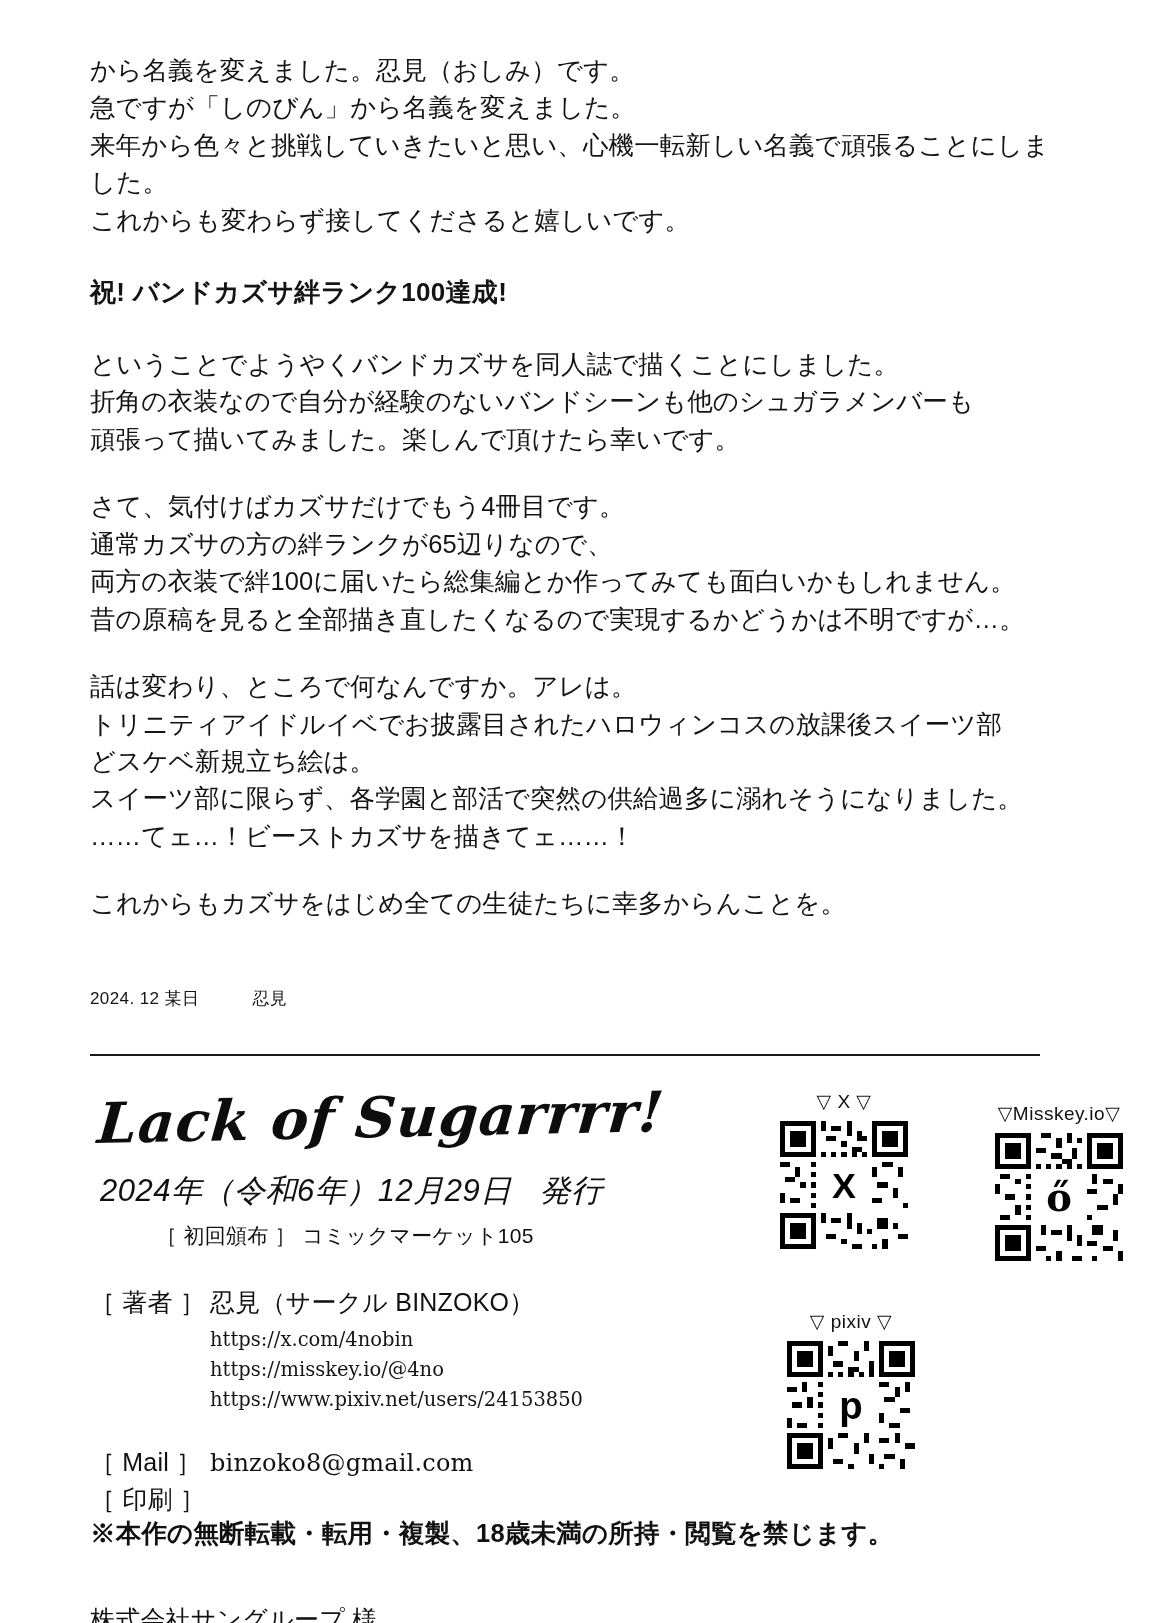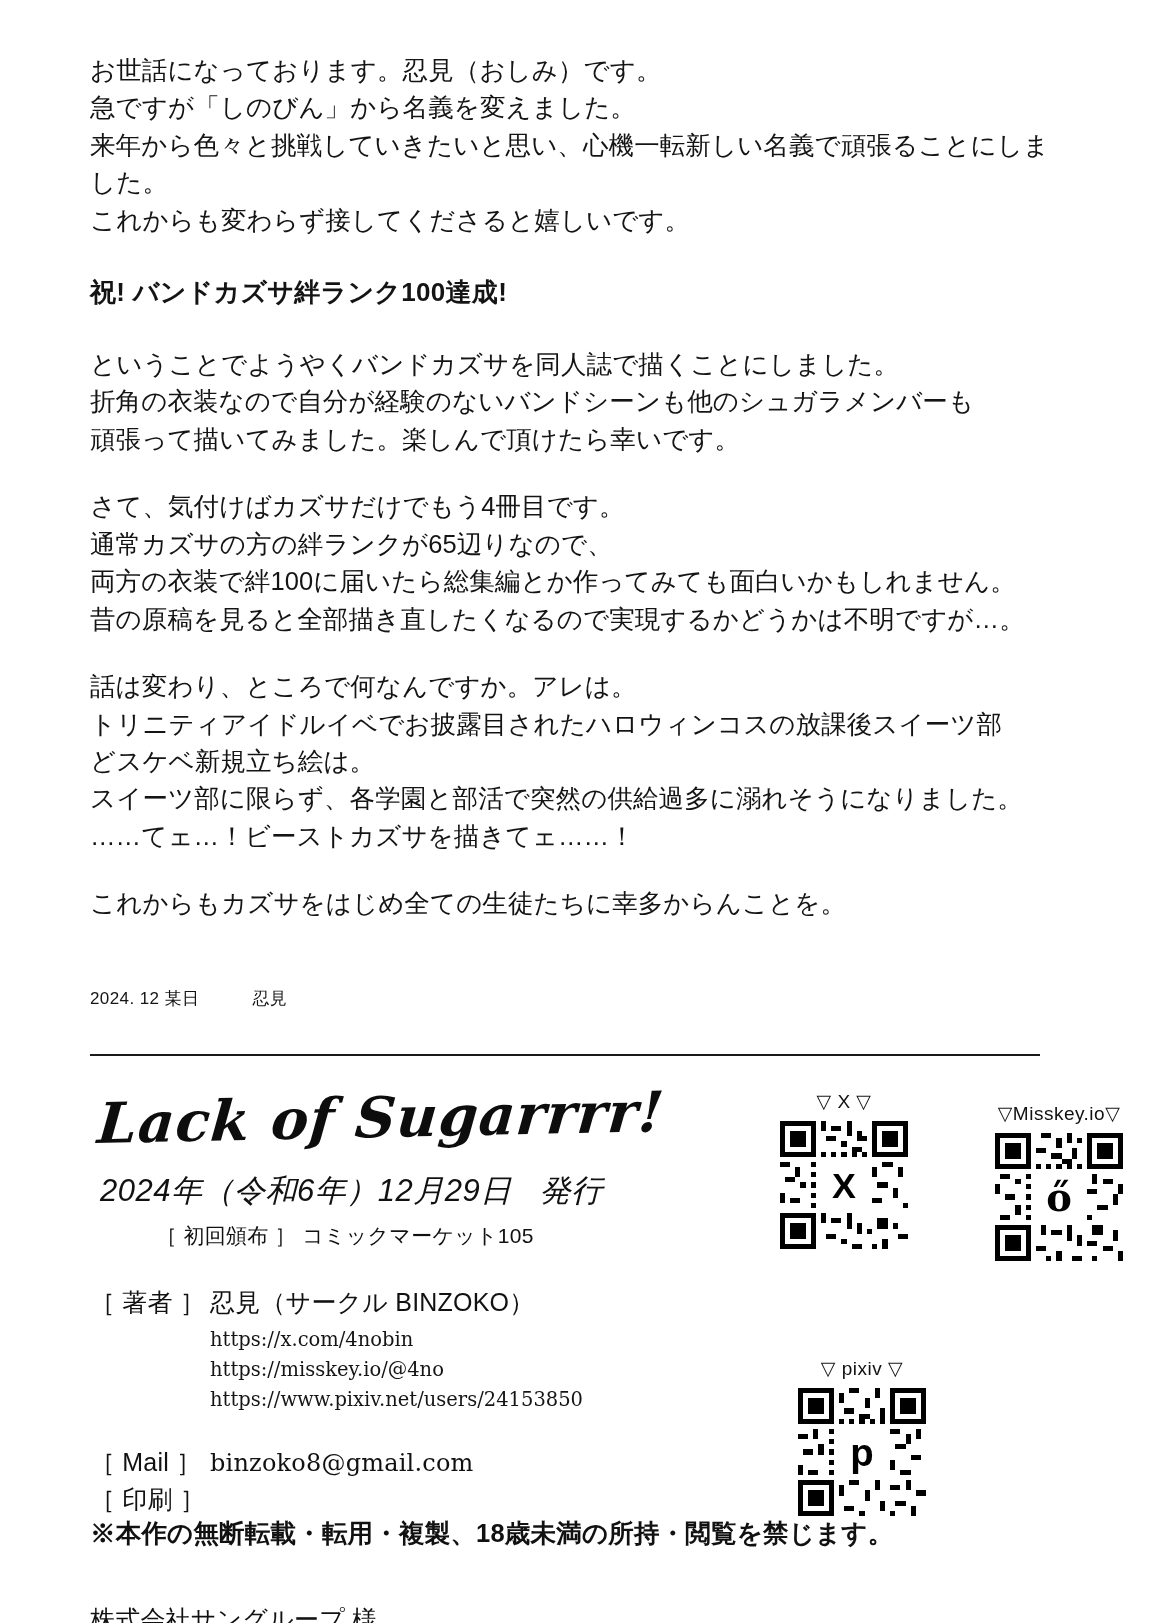--- a/index.html
+++ b/index.html
@@ -158,39 +158,39 @@
   }
   .qr-code {
     width: 128px;
     height: 128px;
     image-rendering: pixelated;
     display: block;
     margin: 0 auto;
   }
   .qr-x      { left: 80px;  top: 8px; }
   .qr-mk     { left: 295px; top: 20px; }
-  .qr-pixiv  { left: 98px;  top: 228px; margin-top: 47px; }
+  .qr-pixiv  { left: 87px;  top: 228px; }
 
   
   .notice {
     position: absolute;
     left: 90px;
     bottom: 72px;
     font-size: 25.5px;
     letter-spacing: 0.2px;
     font-weight: 600;
   }
 </style>
 </head>
 <body>
 
 <div class="page">
 
   <div class="afterword">
-    <p>お世話になっております。忍見（おしみ）です。</p>
+    <p>から名義を変えました。忍見（おしみ）です。</p>
     <p>急ですが「しのびん」から名義を変えました。</p>
     <p>来年から色々と挑戦していきたいと思い、心機一転新しい名義で頑張ることにしました。</p>
     <p>これからも変わらず接してくださると嬉しいです。</p>
 
     <div class="para-gap"></div>
 
     <p class="headline">祝! バンドカズサ絆ランク100達成!</p>
 
     <div class="para-gap"></div>
 

